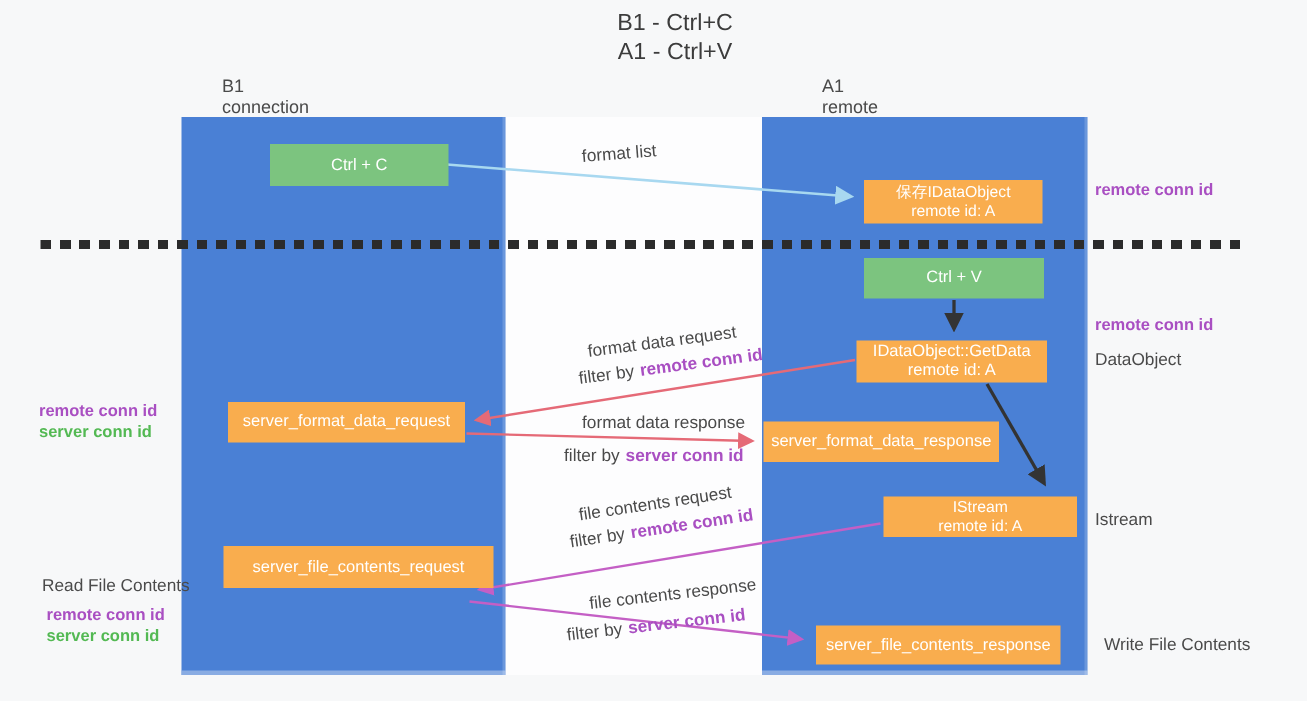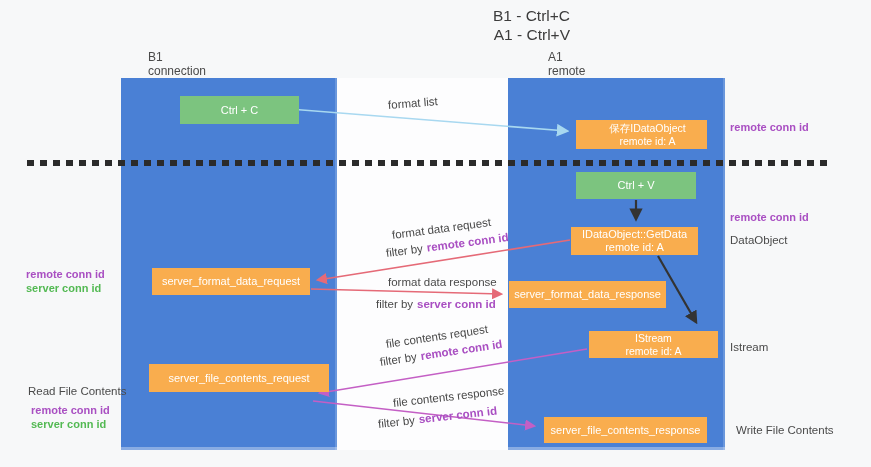--- a/index.html
+++ b/index.html
@@ -5,21 +5,21 @@
   html,body{margin:0;padding:0;}
   body{
     width:871px;height:467px;
     background:#f7f8f9;
     font-family:"Liberation Sans","DejaVu Sans",sans-serif;
     overflow:hidden;position:relative;
   }
   .stage{position:absolute;left:0;top:0;width:871px;height:467px;}
   .title{
     position:absolute;left:330px;top:6px;width:240px;
-    text-align:right;font-size:15.5px;line-height:19px;color:#3c3c3c;
+    text-align:center;font-size:15.5px;line-height:19px;color:#3c3c3c;
   }
   .col-header{
     position:absolute;top:50px;width:140px;
     font-size:12px;line-height:14px;color:#4a4a4a;
   }
   .mid-panel{
     position:absolute;left:336px;top:78px;width:172px;height:372px;
     background:#fdfdfe;
   }
   .lane{
@@ -94,21 +94,21 @@
     <line x1="570" y1="240" x2="318" y2="280" stroke="#e56a77" stroke-width="1.6" marker-end="url(#m-red)"></line>
     <line x1="311" y1="289" x2="501" y2="294" stroke="#e56a77" stroke-width="1.6" marker-end="url(#m-red)"></line>
     <line x1="587" y1="349" x2="320" y2="393" stroke="#c45fc5" stroke-width="1.6" marker-end="url(#m-mag)"></line>
     <line x1="313" y1="401" x2="534" y2="426" stroke="#c45fc5" stroke-width="1.6" marker-end="url(#m-mag)"></line>
   </svg>
 
   <div class="node green" style="left:157px;top:96px;width:119px;height:28px;margin-left:23px;">
     <div>Ctrl + C</div>
   </div>
 
-  <div class="node" style="left:576px;top:120px;width:119px;height:29px;font-size:10.5px;padding-left:12px;">
+  <div class="node" style="left:576px;top:120px;width:119px;height:29px;font-size:10.5px;">
     <div>保存IDataObject</div>
     <div>remote id: A</div>
   </div>
 
   <div class="node green" style="left:576px;top:172px;width:120px;height:27px;">
     <div>Ctrl + V</div>
   </div>
 
   <div class="node" style="left:571px;top:227px;width:127px;height:28px;font-size:11px;">
     <div>IDataObject::GetData</div>

